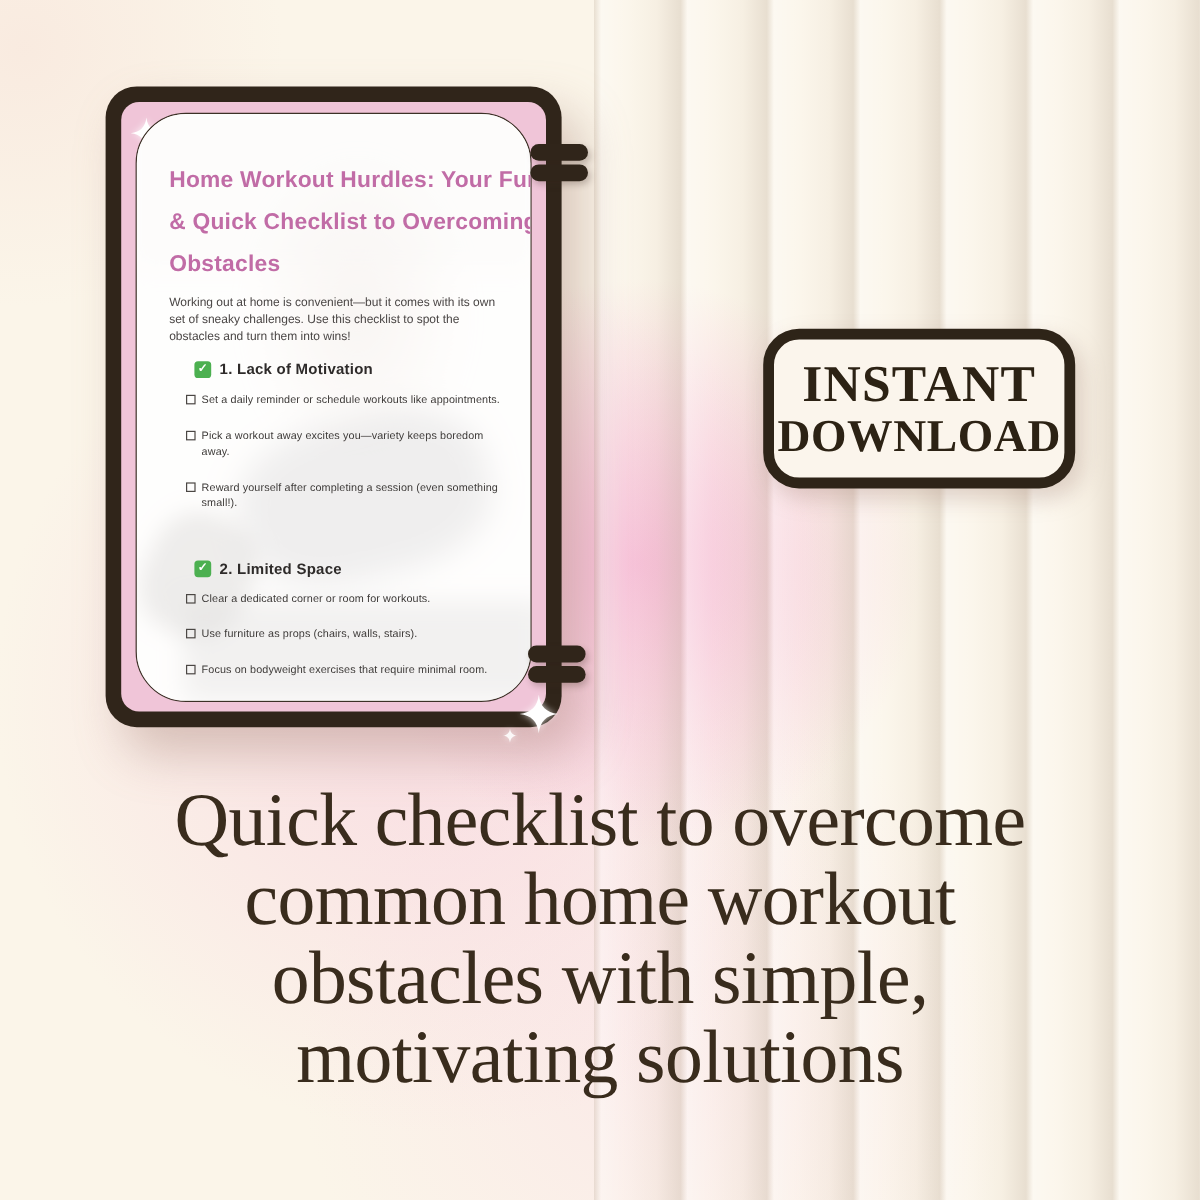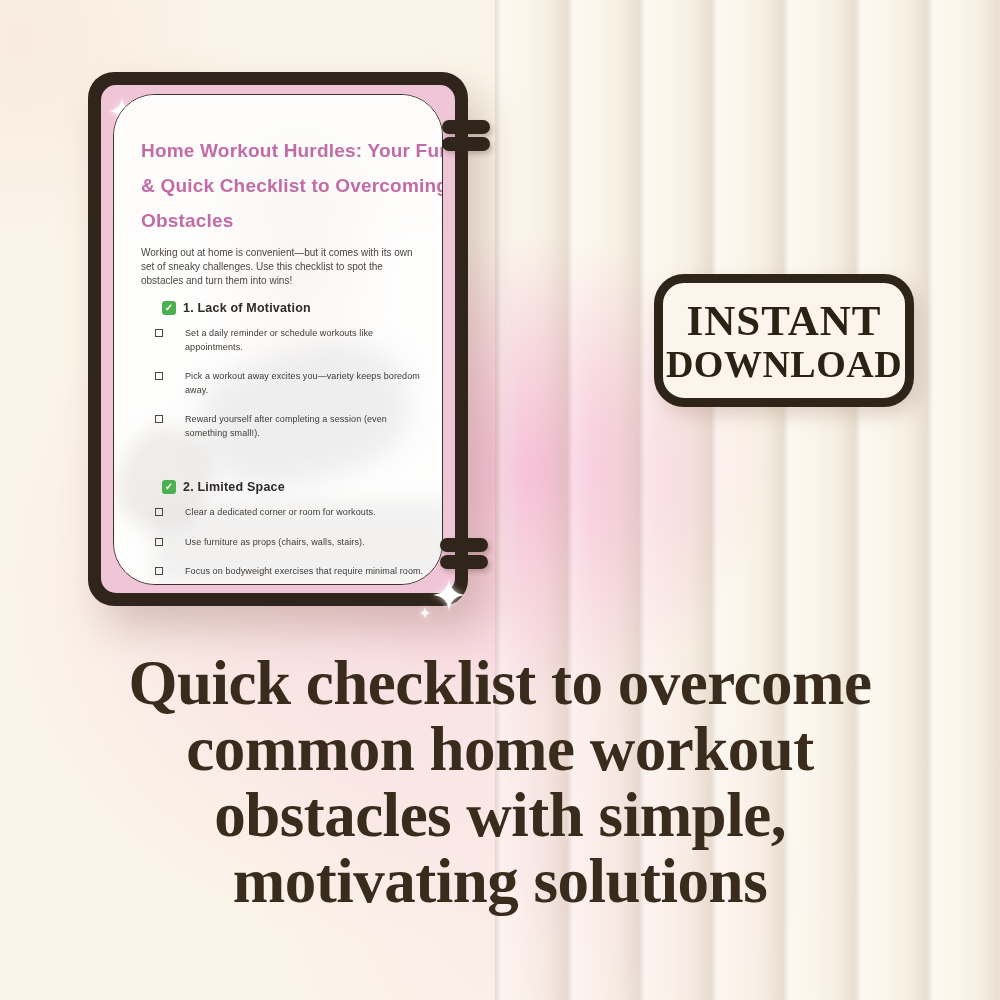--- a/index.html
+++ b/index.html
@@ -51,53 +51,53 @@
   .doc-title { color:#c16ca6; font-size:19px; font-weight:bold; line-height:35px; letter-spacing:0.2px; margin-bottom:8px; }
   .doc-title span { display:block; white-space:nowrap; }
   .intro { color:#4a4645; font-size:10px; line-height:14px; max-width:286px; margin-bottom:13px; }
   .heading-row { display:flex; align-items:center; gap:7px; margin-bottom:12px;padding-left:21px; }
   .check-icon {
     flex:none; width:14px; height:14px; background:#4cb050; border-radius:3px;
     color:#fff; font-size:10px; line-height:14px; text-align:center; font-weight:bold;
   }
   .check-icon::after { content:"\2713"; }
   .heading-text { color:#2e2b2a; font-size:12.5px; font-weight:bold; letter-spacing:0.2px; }
-  .item { display:flex; gap:22px; padding-left:14px; margin-bottom:16px; max-width:296px; }
+  .item { display:flex; gap:5px; padding-left:14px; margin-bottom:16px; max-width:296px; }
   .box-icon { flex:none; width:8px; height:8px; border:1.3px solid #4b4744; margin-top:2px; background:transparent; }
   .item-text { color:#3d3a38; font-size:9px; line-height:13.5px; letter-spacing:0.1px; }
   .section-2 { margin-top:40px; }
   
   .clip {
     position:absolute; width:48px; height:14px; background:#30251a; border-radius:7px;
     box-shadow:2px 3px 5px rgba(60,40,30,0.25);
   }
   .clip.c1 { left:354px; top:48px; }
   .clip.c2 { left:354px; top:65px; }
   .clip.c3 { left:352px; top:466px; }
   .clip.c4 { left:352px; top:483px; }
   
   .sparkle { position:absolute; display:block; filter:drop-shadow(0 0 3px rgba(255,255,255,0.8)); }
   .sparkle svg { display:block; width:100%; height:100%; }
   .sp1 { left:8px;  top:13px;  width:26px; height:26px; }
   .sp2 { left:332px; top:494px; width:32px; height:32px; }
   .sp3 { left:318px; top:522px; width:12px; height:12px; opacity:0.9; }
   
   .badge {
-    position:absolute; left:654px; top:274px; width:260px; height:133px;
+    position:absolute; left:636px; top:274px; width:260px; height:133px;
     background:#fbf5ec; border:9px solid #2e2418; border-radius:30px;
     display:flex; flex-direction:column; align-items:center; justify-content:center;
     box-shadow:6px 8px 18px rgba(168,138,126,0.35);
     font-family:"Liberation Serif", serif; color:#2c2214;
   }
   .badge-line1 { font-size:43px; font-weight:bold; line-height:1; letter-spacing:1px; }
   .badge-line2 { font-size:38px; font-weight:bold; line-height:1; letter-spacing:0.5px; margin-top:3px; }
   
   .headline {
     position:absolute; left:0; top:650px; width:1000px; text-align:center;
-    font-family:"Liberation Serif", serif; font-weight:bold; color:#392c1d;
+    font-family:"Liberation Serif", serif; font-weight:normal; color:#392c1d;
     font-size:63px; line-height:66px; letter-spacing:-0.5px;
   }
 </style>
 </head>
 <body>
 
 <div class="canvas">
 
   <div class="stripes"></div>
 

